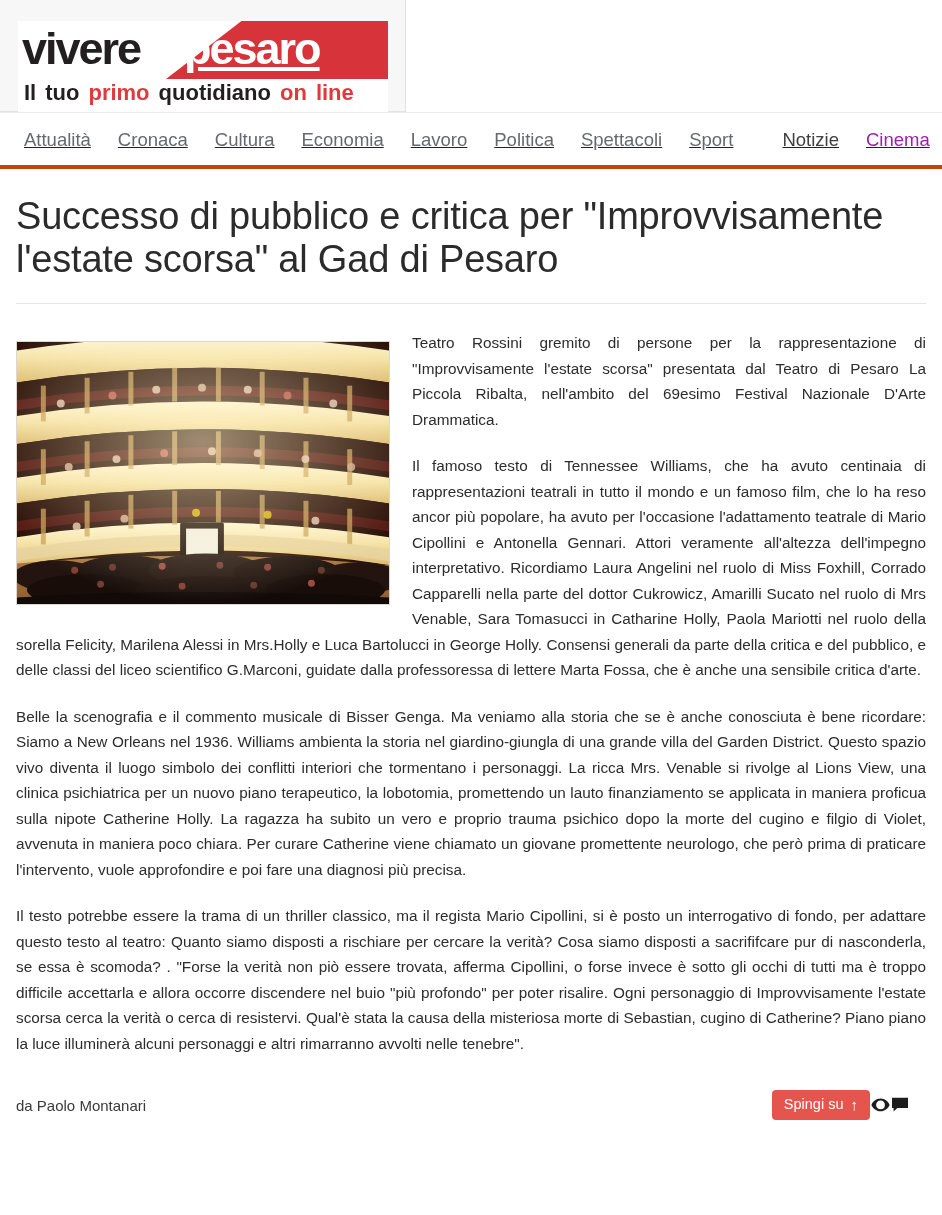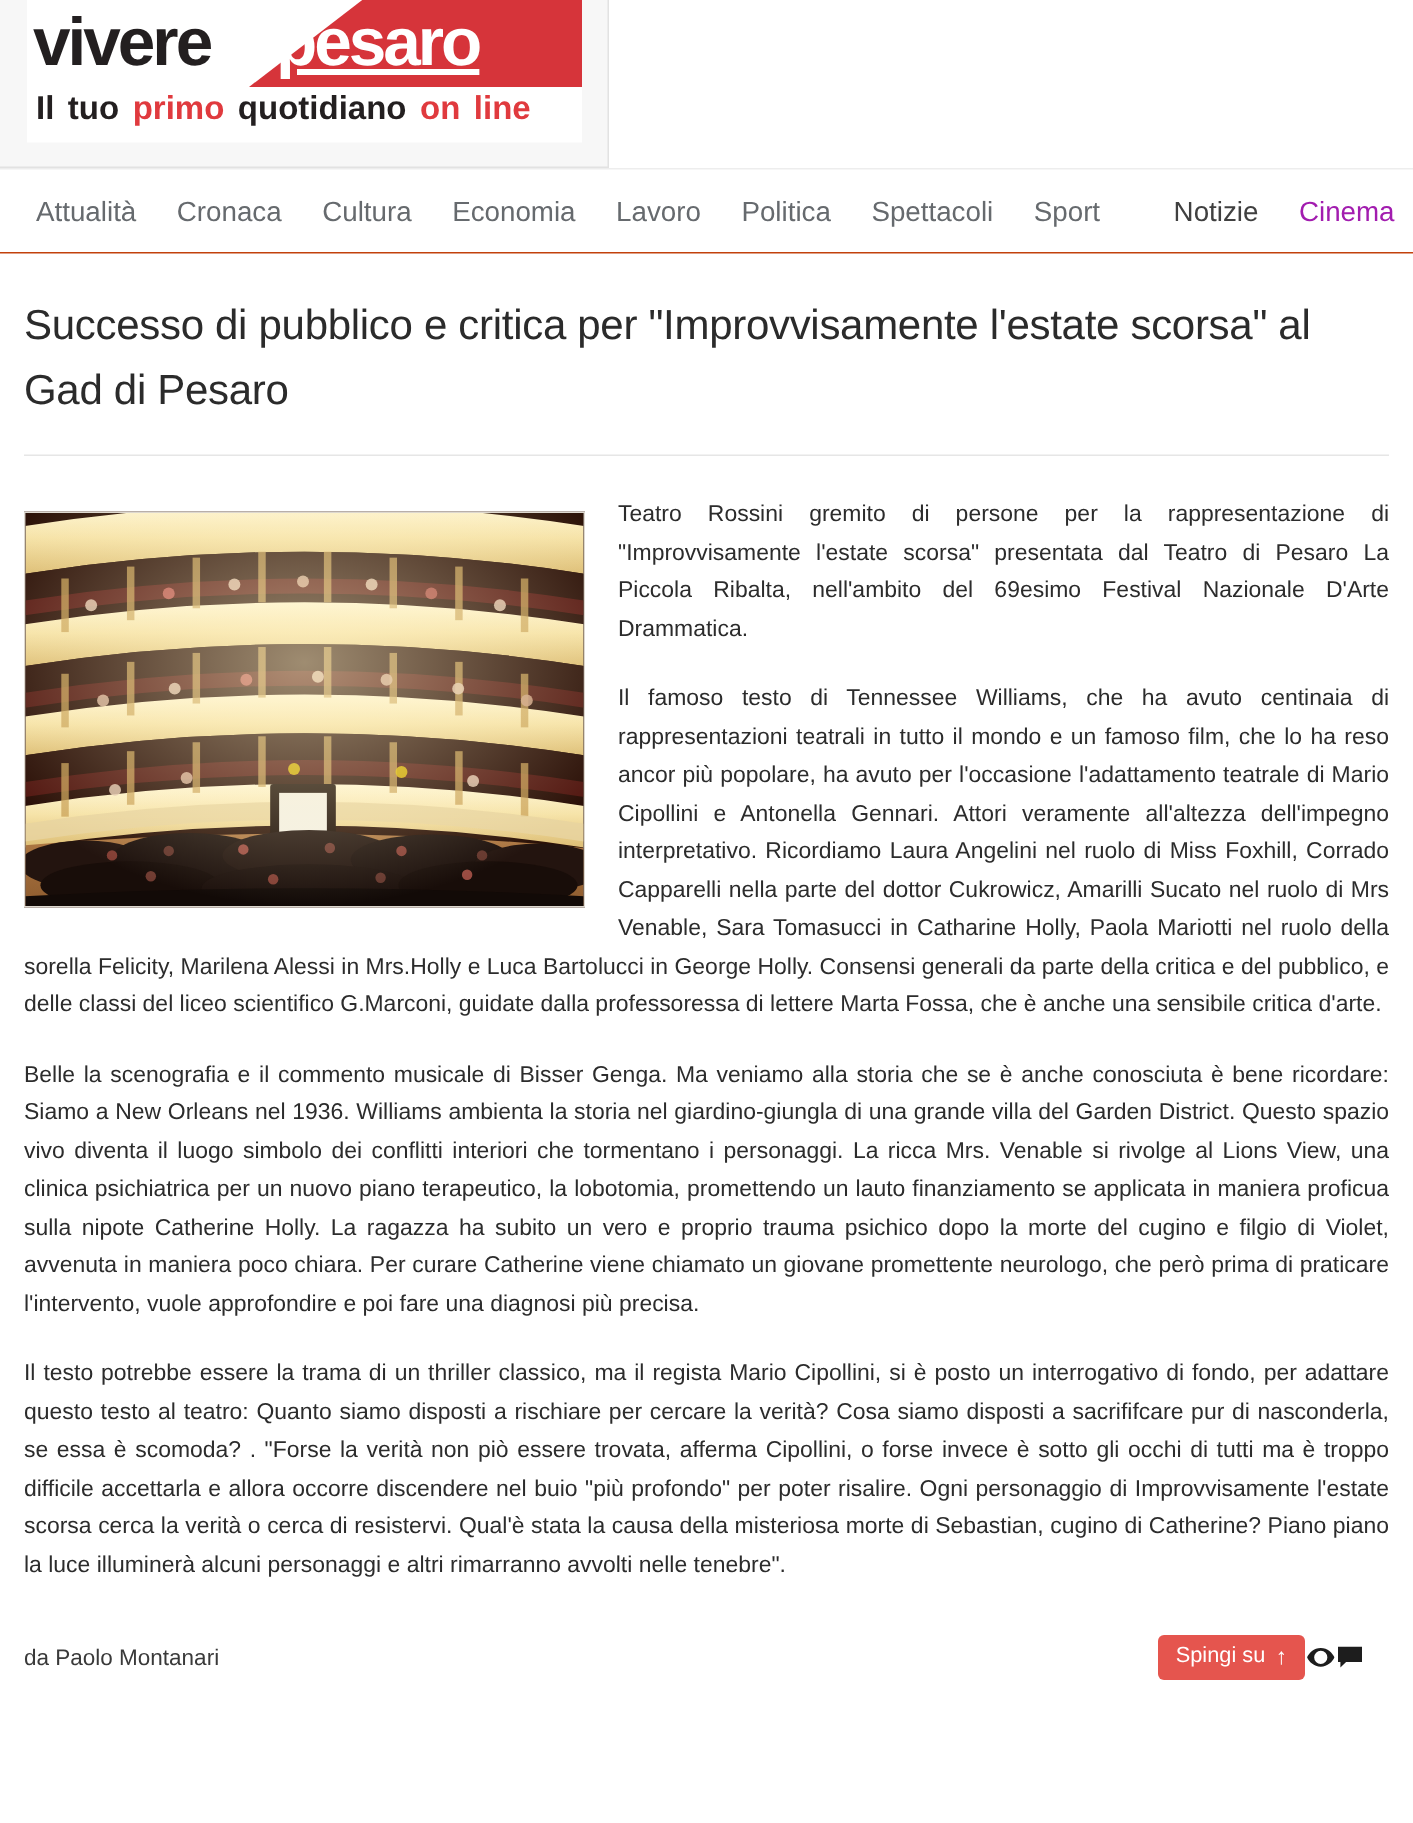--- a/index.html
+++ b/index.html
@@ -29,21 +29,21 @@
     width: 406px;
     height: 112px;
     background: #f7f7f7;
     border-right: 1px solid #e2e2e2;
     border-bottom: 1px solid #e2e2e2;
     box-sizing: border-box;
   }
   .logo-inner {
     position: absolute;
     left: 18px;
-    top: 0;
+    top: 21px;
     width: 370px;
     height: 95px;
     background: #ffffff;
   }
   .logo-top {
     position: relative;
     height: 58px;
     overflow: hidden;
   }
   .logo-red-shape {
@@ -91,46 +91,47 @@
   }
   .logo-tagline .accent { color: #e03a3e; }
   .logo-tagline span { margin-right: 9px; }
 
   
   .nav-bar {
     position: relative;
     height: 57px;
     background: #ffffff;
     border-top: 1px solid #ededed;
-    border-bottom: 1px solid #c2410c;
+    border-bottom: 4px solid #c2410c;
     box-sizing: border-box;
     display: flex;
     align-items: center;
     padding-left: 24px;
     overflow: hidden;
     white-space: nowrap;
+    text-decoration: underline;
   }
   .nav-item {
     font-size: 18.5px;
     color: #666a6e;
     margin-right: 27px;
     text-decoration: none;
     line-height: 55px;
   }
   .nav-item.spacer-before { margin-left: 22px; }
   .nav-item.c-notizie { color: #404040; }
   .nav-item.c-cinema  { color: #a21caf; }
 
   
   .article {
     padding: 0 16px;
   }
   .article-title {
     margin: 26px 0 0 0;
-    font-size: 28px;
+    font-size: 38px;
     font-weight: normal;
     line-height: 43px;
     color: #2b2b2b;
     letter-spacing: -0.2px;
   }
   .title-divider {
     margin-top: 22px;
     height: 1px;
     background: #e6e6e6;
   }

